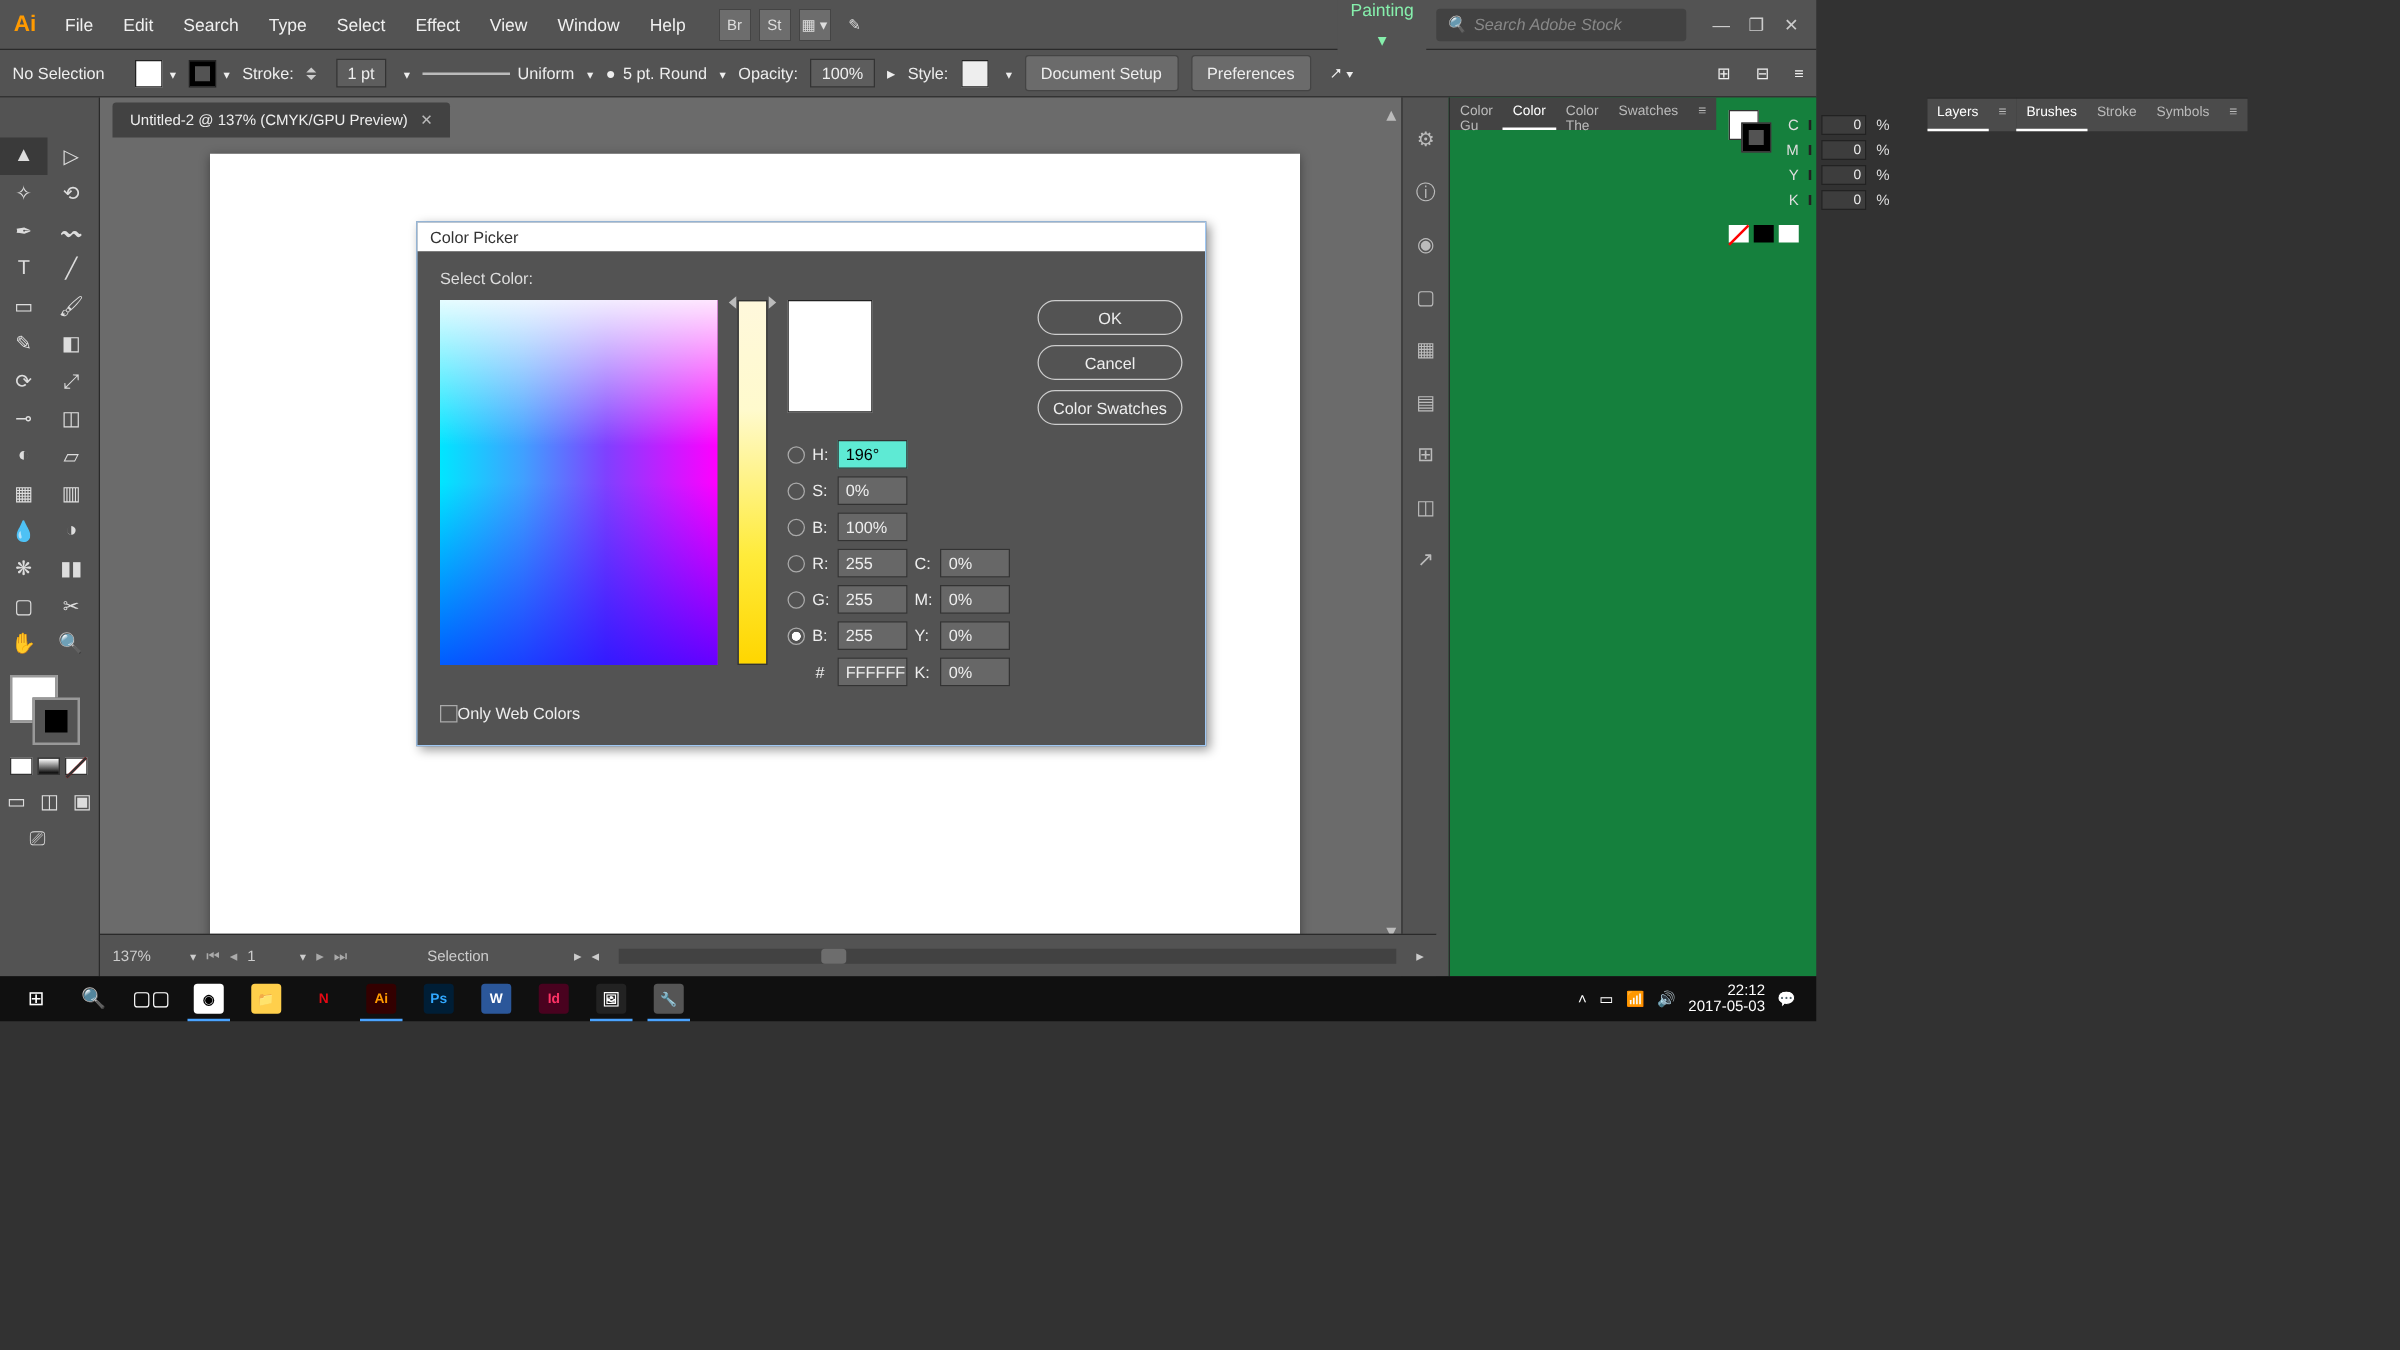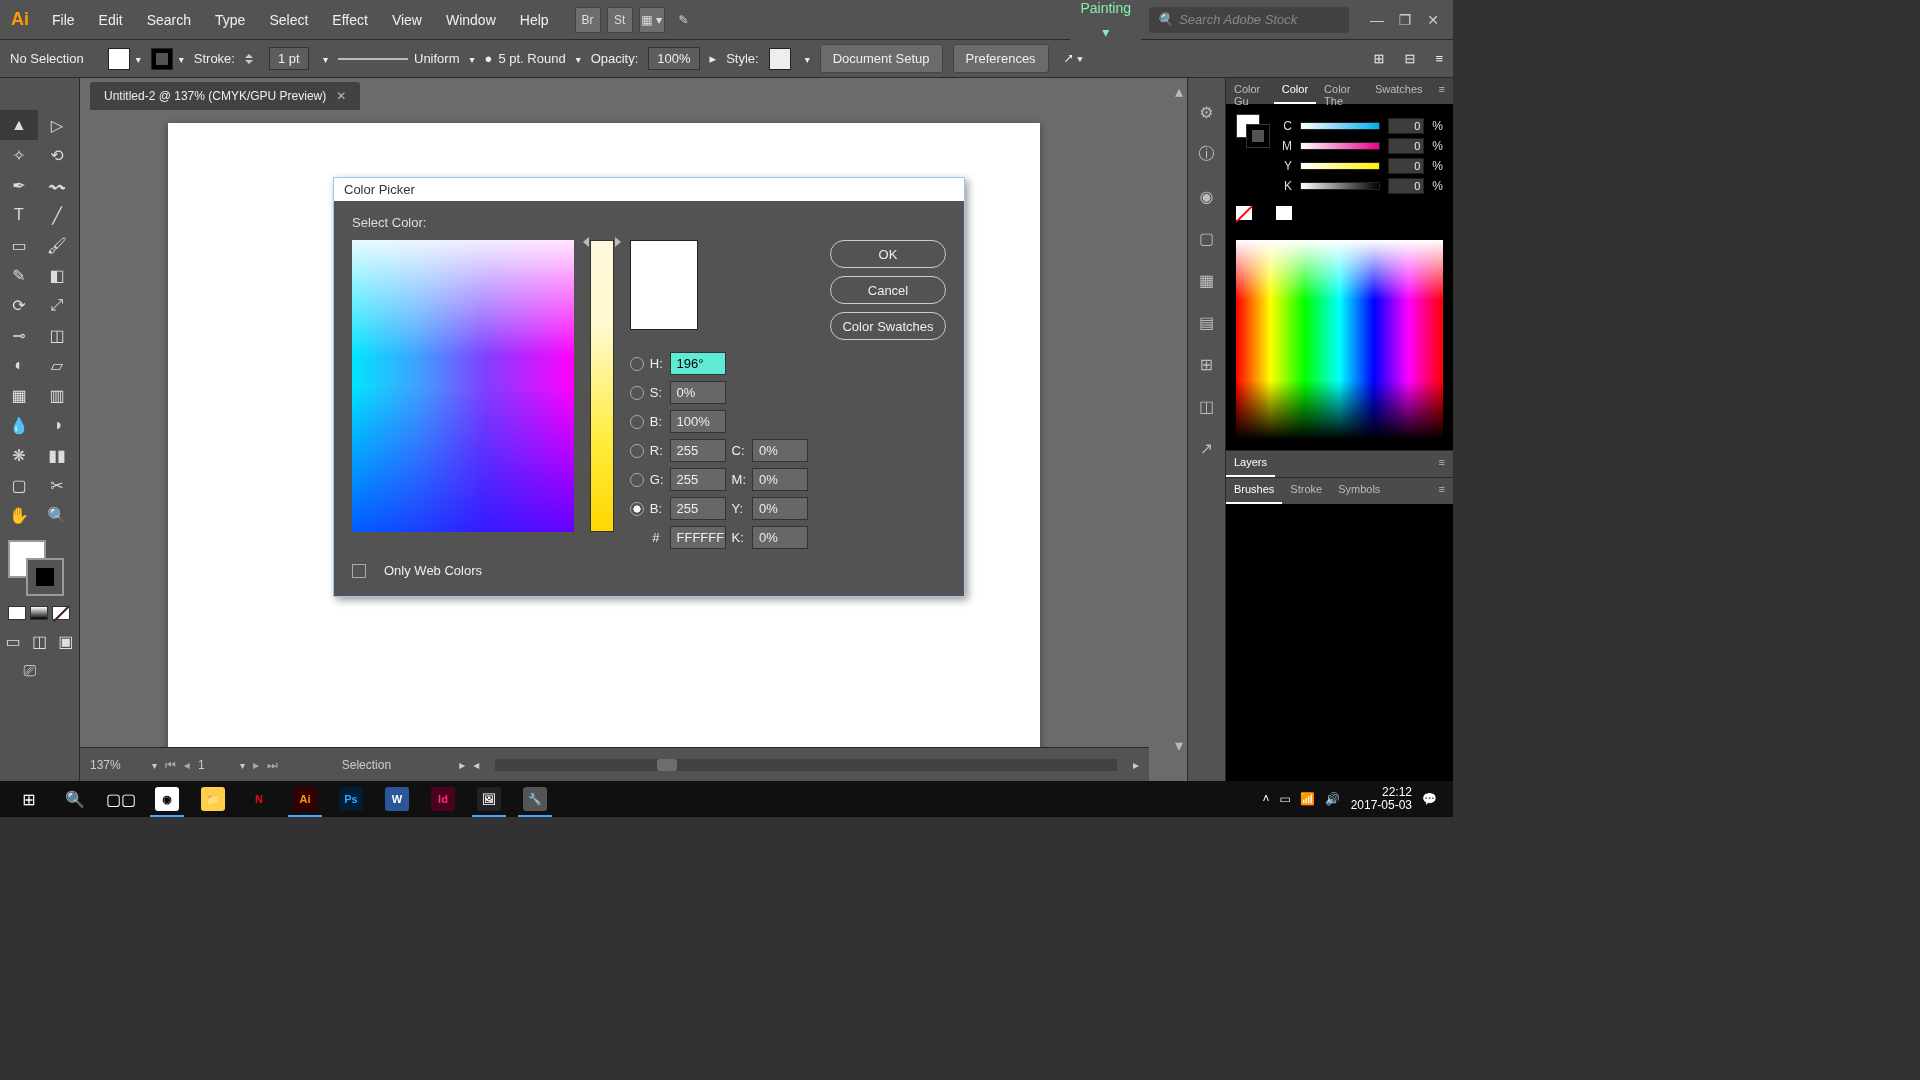--- a/index.html
+++ b/index.html
@@ -46,21 +46,21 @@
 .mini-swatches { display:flex; gap:4px; margin:6px 0 0 8px; }
 .mini-swatches div { width:18px; height:14px; border:1px solid #333; }
 
 
 .canvas-wrap { flex:1; background:#6b6b6b; position:relative; }
 .artboard { position:absolute; top:45px; left:88px; width:872px; height:636px; background:#fff; box-shadow:0 2px 8px rgba(0,0,0,.4); }
 
 
 .right-dock { width:38px; background:#535353; border-left:1px solid #2a2a2a; display:flex; flex-direction:column; align-items:center; padding-top:22px; gap:18px; }
 .dock-icon { width:24px; height:24px; color:#bbb; font-size:16px; display:flex; align-items:center; justify-content:center; }
-.right-panels { width:228px; background:#000000; border-left:1px solid #2a2a2a; display:flex; flex-direction:column; }
+.right-panels { width:294px; background:#15803d; border-left:1px solid #2a2a2a; display:flex; flex-direction:row; }
 .panel-tabs { display:flex; background:#434343; height:26px; font-size:11px; color:#bbb; }
 .panel-tab { padding:5px 8px; }
 .panel-tab.act { color:#fff; border-bottom:2px solid #fff; }
 .color-panel { padding:10px; }
 .cmyk-row { display:flex; align-items:center; gap:8px; margin:4px 0; font-size:12px; color:#ddd; }
 .cmyk-row .lab { width:14px; text-align:right; }
 .slider { flex:1; height:8px; border:1px solid #222; }
 .slider.c { background:linear-gradient(90deg,#fff,#00aeef); }
 .slider.m { background:linear-gradient(90deg,#fff,#ec008c); }
 .slider.y { background:linear-gradient(90deg,#fff,#fff200); }
@@ -98,21 +98,21 @@
 .preview-box { width:68px; height:90px; background:#fff; border:1px solid #222; }
 .dlg-buttons { display:flex; flex-direction:column; gap:8px; margin-left:6px; }
 .dlg-btn { width:116px; height:28px; border:1.5px solid #ccc; border-radius:14px; background:transparent; color:#eee; font-size:13px; display:flex; align-items:center; justify-content:center; }
 .fields { display:grid; grid-template-columns:auto auto 56px auto 56px; gap:6px 6px; align-items:center; font-size:13px; color:#eee; margin-top:12px; }
 .fields .rad { width:14px; height:14px; border:1.5px solid #aaa; border-radius:50%; background:#535353; display:inline-block; }
 .fields .rad.on { background:radial-gradient(circle,#fff 0 40%,#535353 45%); }
 .fields .val { background:#676767; border:1px solid #333; padding:3px 6px; color:#eee; min-width:56px; }
 .fields .val.hi { background:#5eead4; color:#000; }
 .fields .hash { text-align:right; padding-right:4px; }
 .fields .gap { grid-column: span 2; }
-.only-web { margin-top:14px; display:flex; align-items:center; gap:18px; color:#eee; font-size:13px; }
+.only-web { margin-top:14px; display:flex; align-items:center; gap:0; color:#eee; font-size:13px; }
 .only-web .cb { width:14px; height:14px; border:1.5px solid #aaa; }
 
 
 .status { position:absolute; left:80px; right:304px; bottom:36px; height:34px; background:#535353; border-top:1px solid #2a2a2a; display:flex; align-items:center; font-size:12px; color:#ccc; padding:0 10px; gap:8px; }
 .status .zoom { width:50px; }
 .status .nav-ar { color:#aaa; }
 .scroll-track { flex:1; height:12px; background:#424242; position:relative; margin:0 8px; }
 .scroll-thumb { position:absolute; left:26%; width:20px; height:12px; background:#6d6d6d; border-radius:3px; }
 
 

